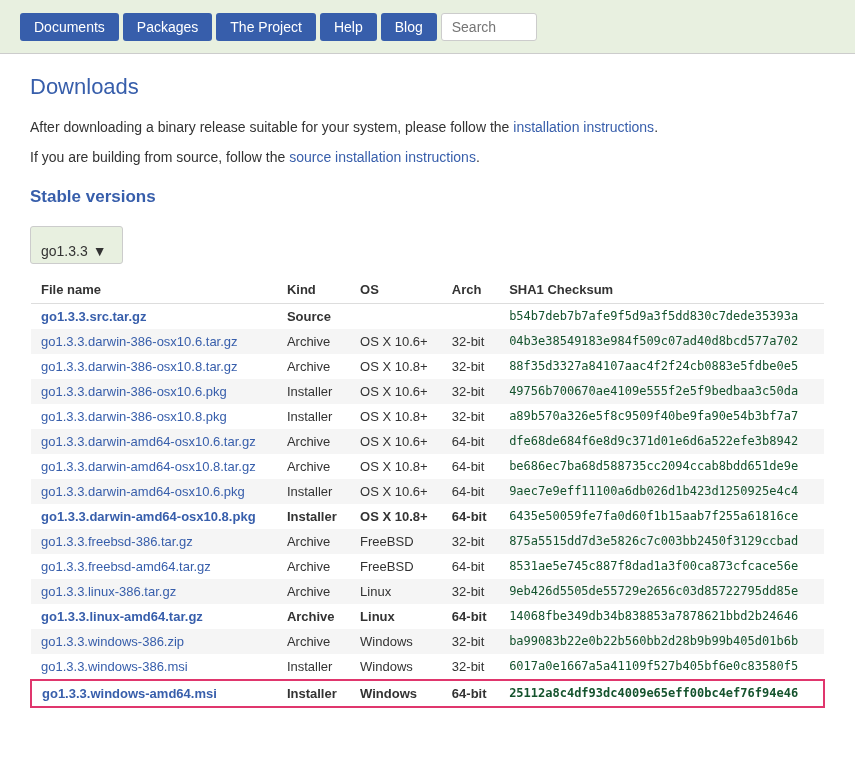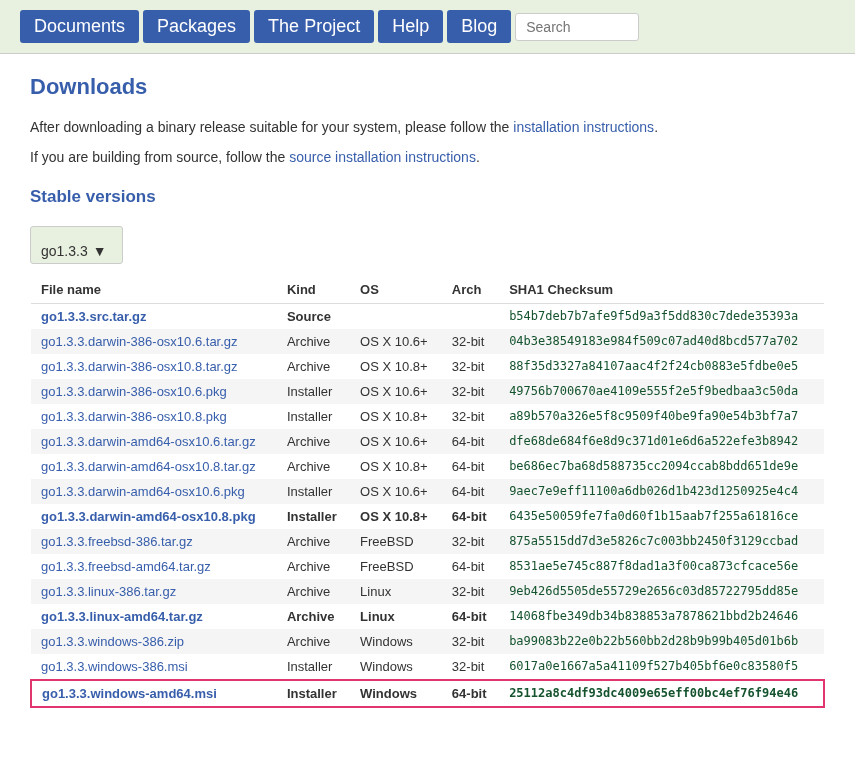--- a/index.html
+++ b/index.html
@@ -26,38 +26,38 @@
     nav {
       display: flex;
       align-items: center;
       gap: 4px;
     }
     .nav-btn {
       background: #375eab;
       color: #fff;
       border: none;
       padding: 6px 14px;
-      font-size: 18px;
+      font-size: 14px;
       border-radius: 3px;
       cursor: pointer;
     }
     .search-input {
       border: 1px solid #ccc;
       border-radius: 3px;
       padding: 5px 10px;
       font-size: 14px;
-      width: 124px;
+      width: 96px;
       color: #999;
     }
     main {
       padding: 20px 30px;
     }
     h1.page-title {
       font-size: 22px;
-      font-weight: bold;
+      font-weight: normal;
       color: #375eab;
       margin-bottom: 16px;
     }
     .intro-text {
       margin-bottom: 8px;
       line-height: 1.6;
     }
     .intro-text a, .link {
       color: #375eab;
       text-decoration: none;

